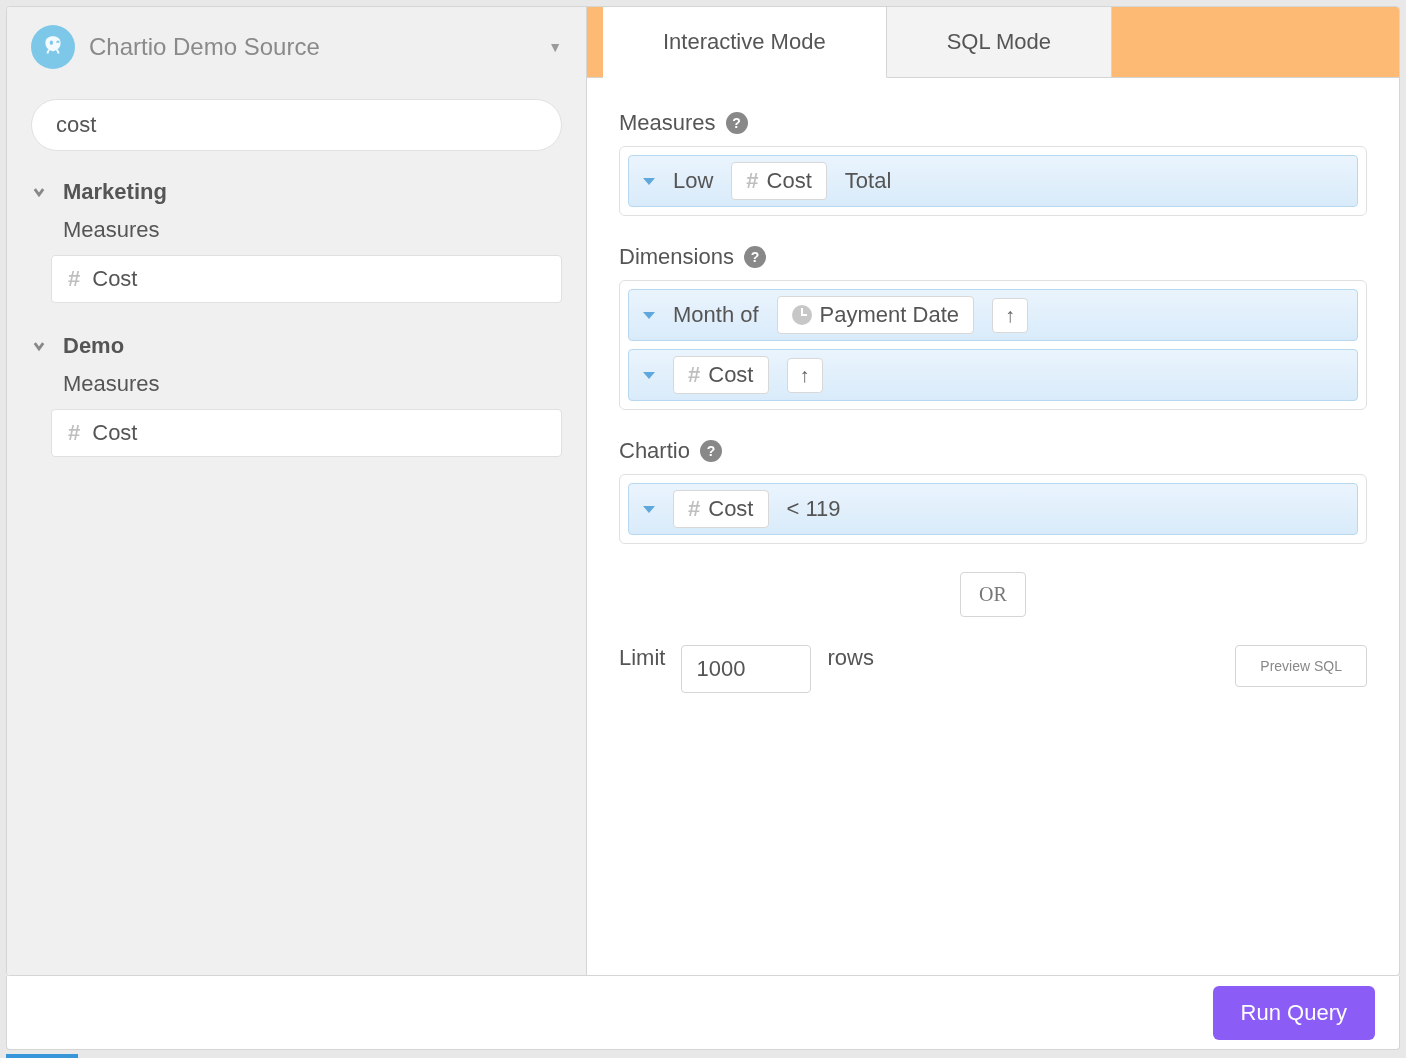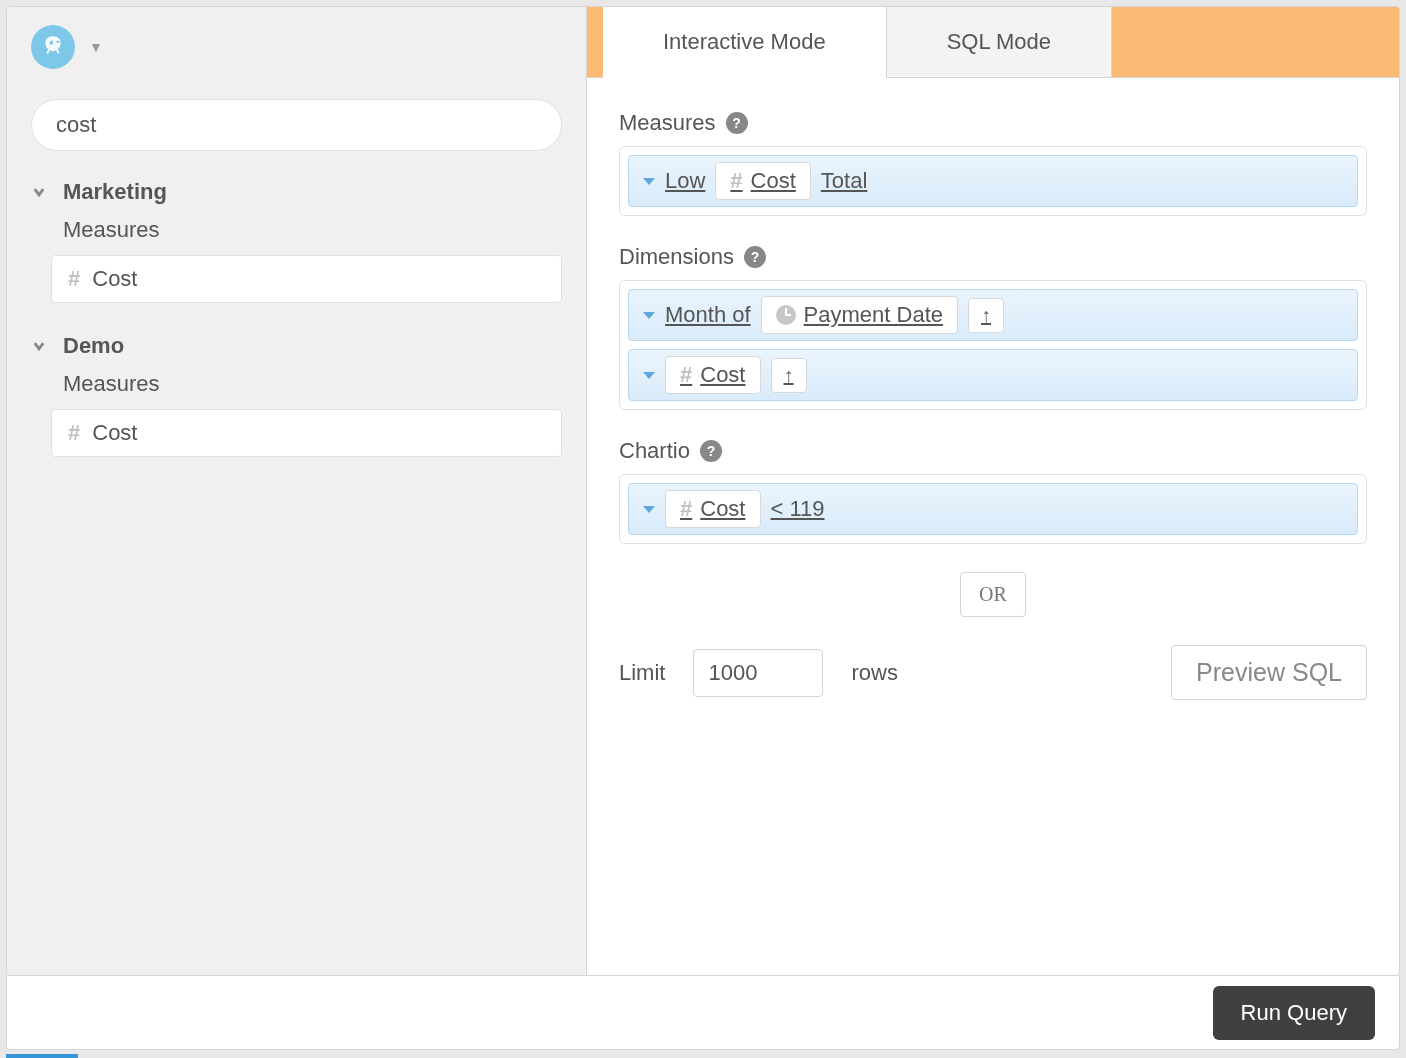--- a/index.html
+++ b/index.html
@@ -167,23 +167,22 @@
   flex-direction: column;
   gap: 8px;
 }
 .pill {
   display: flex;
   align-items: center;
   background: linear-gradient(#eaf4fd, #d9ebfa);
   border: 1px solid #b8d8ef;
   border-radius: 4px;
   height: 52px;
-  gap: 10px;
+  gap: 18px;
   padding: 0 14px;
-  text-decoration: underline;
 }
 .pill .caret-down {
   width: 0; height: 0;
   border-left: 6px solid transparent;
   border-right: 6px solid transparent;
   border-top: 7px solid #5fa8dd;
 }
 .pill-text { color: #555; font-size: 22px; }
 .chip {
   display: inline-flex;
@@ -234,56 +233,56 @@
 .or-badge {
   border: 1px solid #d5d5d5;
   border-radius: 4px;
   padding: 10px 18px;
   font-size: 20px;
   color: #777;
   background: #fff;
 }
 .limit-row {
   display: flex;
-  align-items: center;
-  gap: 28px;
+  align-items: flex-start;
+  gap: 16px;
   font-size: 22px;
   color: #555;
 }
 .limit-input {
   width: 130px;
   border: 1px solid #d5d5d5;
   border-radius: 4px;
   padding: 10px 14px;
   font-size: 22px;
   color: #555;
 }
 .preview-btn {
   margin-left: auto;
   border: 1px solid #d5d5d5;
   border-radius: 4px;
   padding: 12px 24px;
-  font-size: 25px;
+  font-size: 14px;
   color: #888;
   background: #fff;
   cursor: pointer;
 }
 .footer {
   height: 74px;
   background: #fff;
   border: 1px solid #d5d5d5;
   border-top: none;
   border-radius: 0 0 4px 4px;
   display: flex;
   align-items: center;
   justify-content: flex-end;
   padding: 0 24px;
 }
 .run-btn {
-  background: #404040;
+  background: #8b5cf6;
   color: #fff;
   border: none;
   border-radius: 6px;
   padding: 14px 28px;
   font-size: 22px;
   cursor: pointer;
 }
 .bottom-strip {
   position: absolute;
   bottom: 0; left: 6px;
@@ -297,20 +296,21 @@
 <div class="app">
   <div class="panel">
 
     <div class="sidebar">
       <div class="source-select">
         <div class="source-icon">
           <svg width="26" height="26" viewBox="0 0 24 24">
               <path d="M12 2C8 2 5 4 5 8c0 3 1 5 3 6-1 1-2 2-2 4h2c0-2 1-3 2-3 1 1 2 1 2 1s1 0 2-1c1 0 2 1 2 3h2c0-2-1-3-2-4 2-1 3-3 3-6 0-4-3-6-7-6zm-3 6c0-1 .5-2 1.5-2S12 7 12 8s-.5 2-1.5 2S9 9 9 8zm6 0c0-1 .5-2 1.5-2S18 7 18 8h-3z" opacity="0.9"></path>
             </svg>
         </div>
+        <div class="source-label">Chartio Demo Source</div>
         <div class="source-caret">▼</div>
       </div>
 
       <div class="search-wrap">
         <input class="search-input" value="cost" style="">
       </div>
 
       <div class="group">
         <div class="group-header">
           <span class="chevron">

